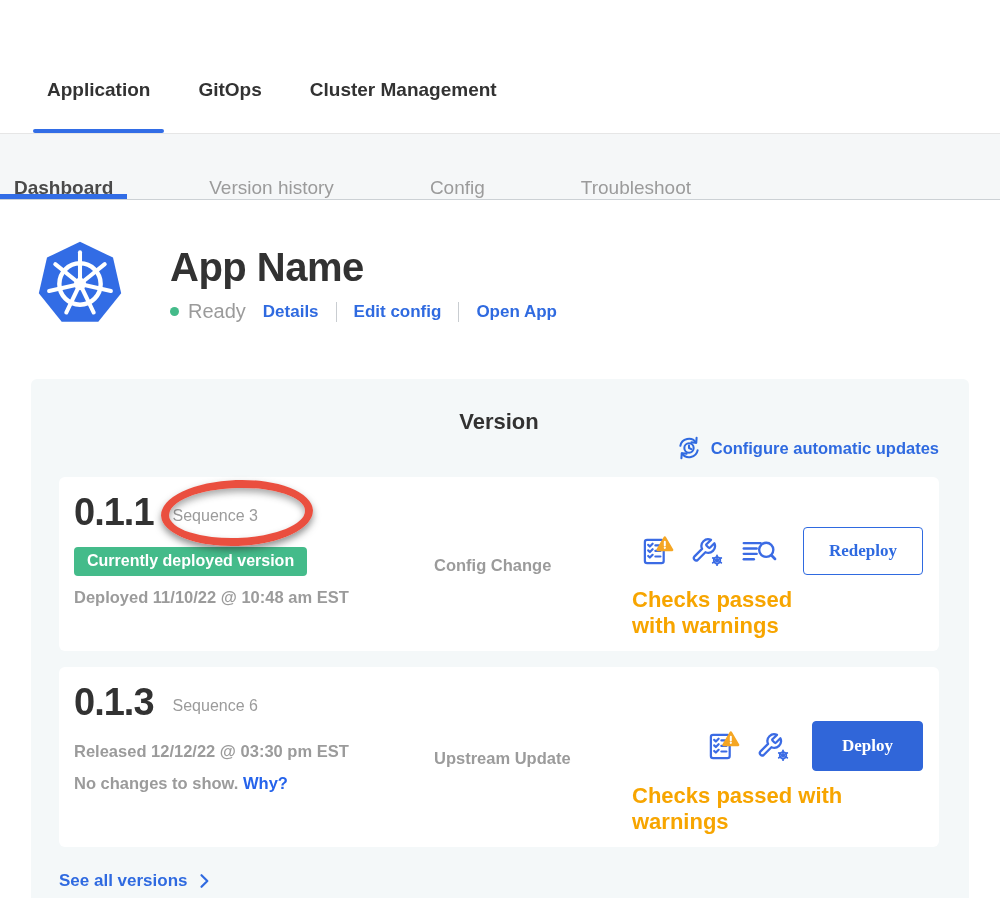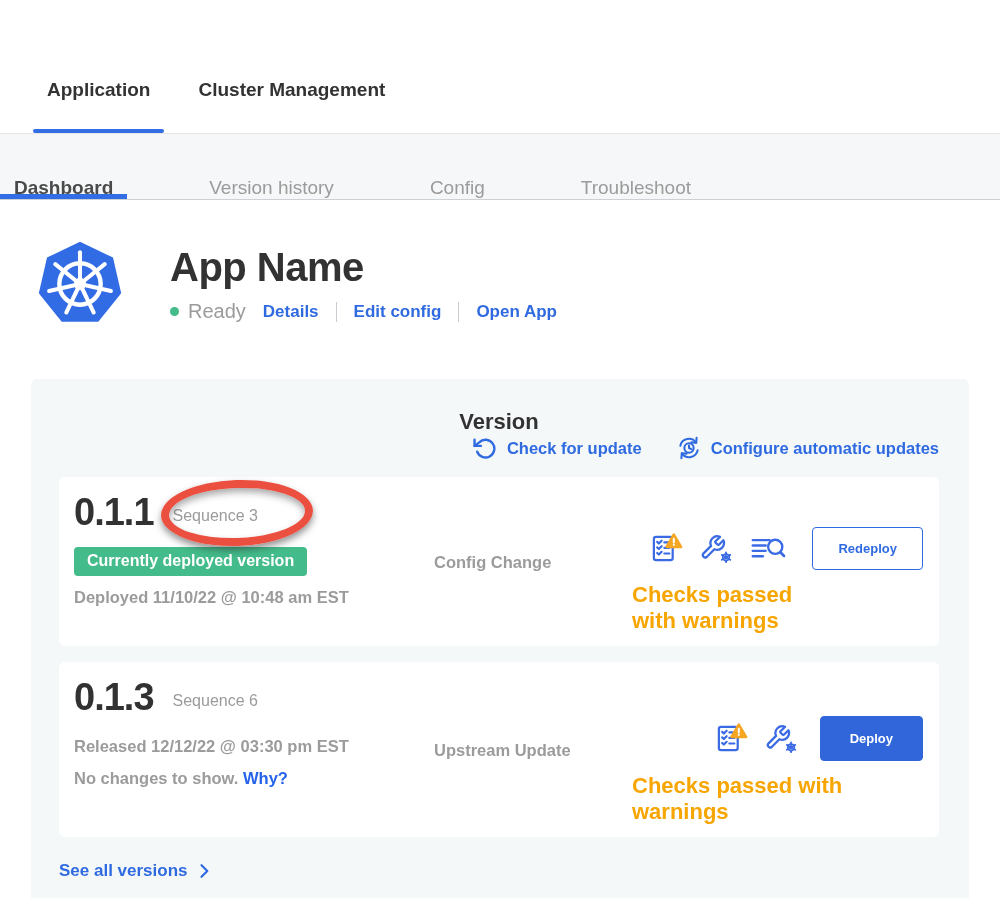--- a/index.html
+++ b/index.html
@@ -55,22 +55,22 @@
   .v-meta { margin-top:12px; font-size:16.5px; font-weight:600; color:#9b9b9b; }
   .v-meta.row2 { margin-top:13px; }
   .inline-link { color:#2563eb; font-weight:700; cursor:pointer; }
   .v-mid { flex:0 0 198px; display:flex; align-items:center; }
   .v-source { font-size:16.5px; font-weight:700; color:#9b9b9b; }
   .v-right { flex:1; display:flex; flex-direction:column; }
   .vr-actions { display:flex; align-items:center; justify-content:flex-end; gap:24px; margin-top:36px; }
   .vr-actions.second { margin-top:40px; gap:22px; }
   .icon-group { display:flex; align-items:center; gap:16px; }
   .icon-btn { cursor:pointer; display:flex; }
-  .btn { font-size:13px; font-weight:700; border-radius:4px; cursor:pointer;
-    font-family:Liberation Sans, sans-serif; }
+  .btn { font-size:17px; font-weight:700; border-radius:4px; cursor:pointer;
+    font-family:Liberation Serif, serif; }
   .btn-outline { background:#fff; color:#2f6ae0; border:1.5px solid #2f6ae0; padding:13px 25px; }
   .btn-solid { background:#3066d9; color:#fff; border:1.5px solid #3066d9; padding:14px 29px; }
   .checks-row { display:flex; justify-content:flex-end; margin-top:12px; }
   .checks-row.first { padding-right:130px; }
   .checks-row.second { padding-right:70px; }
   .checks-text { font-size:22px; font-weight:700; color:#f7a500; }
 
   .new-version-heading { margin-top:44px; font-size:19px; font-weight:700; color:#577981; }
 
   .see-all-row { display:flex; align-items:center; gap:6px; margin-top:24px; cursor:pointer; }
@@ -82,20 +82,23 @@
     box-shadow:0 4px 7px rgba(40,40,40,.5), inset 0 4px 7px rgba(40,40,40,.4);
     pointer-events:none; z-index:5; }
 </style>
 </head>
 <body>
 
 <nav class="topnav">
   <div class="tab">
     <span>Application</span>
     <div class="underline"></div>
+  </div>
+  <div class="tab">
+    <span>GitOps</span>
   </div>
   <div class="tab">
     <span>Cluster Management</span>
   </div>
 </nav>
 
 <nav class="subnav">
   <div class="tab active">
     <span>Dashboard</span>
     <div class="underline"></div>
@@ -139,27 +142,20 @@
     </div>
   </div>
 </header>
 
 <section class="version-section">
 
   <div class="vs-header">
     <h2 class="vs-title">Version</h2>
     <div class="vs-links">
       <div class="vs-link">
-        <svg width="25" height="25" viewBox="0 0 24 24" fill="none" stroke="#2f6ae0" stroke-width="2.3" stroke-linecap="round" stroke-linejoin="round">
-          <polyline points="1.5 3.5 1.5 9.5 7.5 9.5"></polyline>
-          <path d="M4 15a8.5 8.5 0 1 0 2-8.9L1.5 9.5"></path>
-        </svg>
-        <span>Check for update</span>
-      </div>
-      <div class="vs-link">
         <svg width="26" height="26" viewBox="0 0 24 24" fill="none" stroke="#2f6ae0" stroke-width="1.9" stroke-linecap="round" stroke-linejoin="round">
           <path d="M4 10a8 8 0 0 1 14.5-3"></path>
           <polyline points="19 2.5 18.7 7.2 14.2 6.8"></polyline>
           <path d="M20 14a8 8 0 0 1-14.5 3"></path>
           <polyline points="5 21.5 5.3 16.8 9.8 17.2"></polyline>
           <circle cx="12" cy="12" r="4.3"></circle>
           <polyline points="12 9.7 12 12 14.1 13.1"></polyline>
         </svg>
         <span>Configure automatic updates</span>
       </div>

